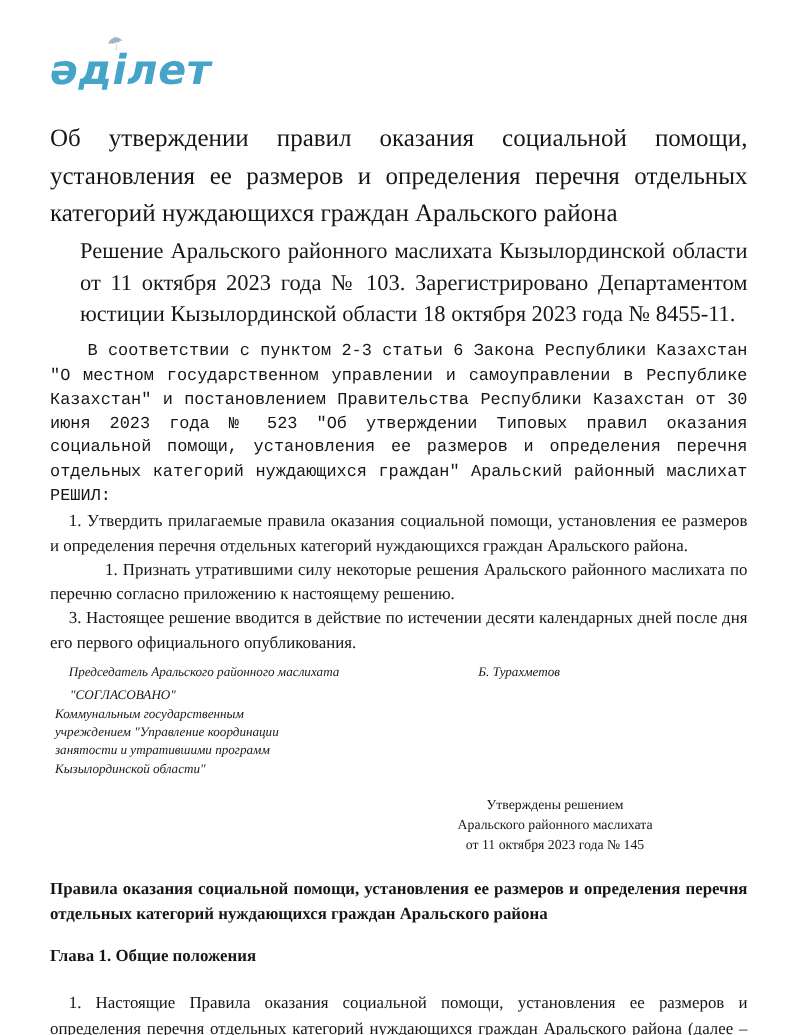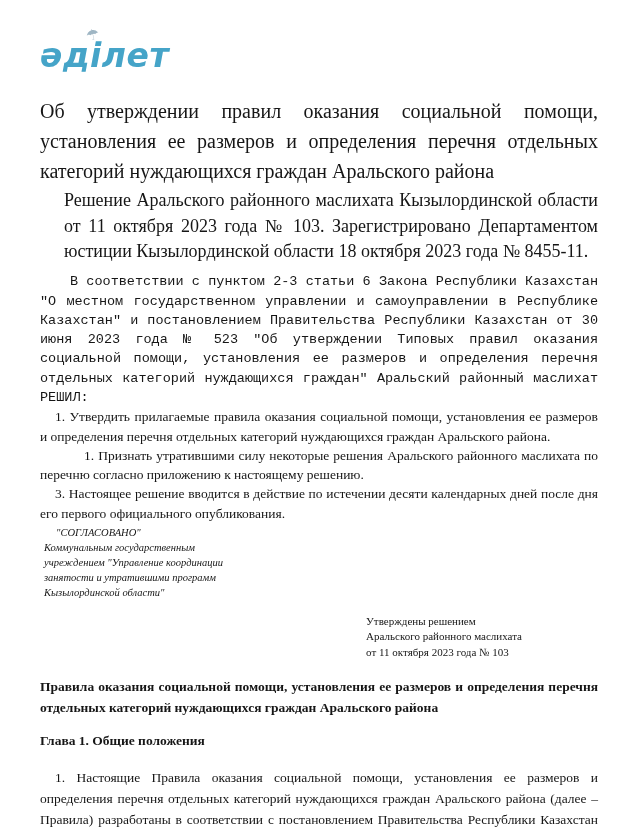--- a/index.html
+++ b/index.html
@@ -73,21 +73,21 @@
     font-size: 10.5px;
     font-style: italic;
     line-height: 1.42;
   }
   .agreed-first { padding-left: 12px; }
   .approved {
     width: fit-content;
     margin: 13px 76px 17px auto;
     font-size: 11px;
     line-height: 1.42;
-    text-align: left;
+    text-align: center;
   }
   .rules-title {
     font-size: 13.5px;
     font-weight: 700;
     line-height: 1.5;
     text-align: justify;
     margin-top: 4px;
     margin-bottom: 15px;
   }
   .chapter {
@@ -108,33 +108,37 @@
 
   <h1 class="doc-title">Об утверждении правил оказания социальной помощи, установления ее размеров и определения перечня отдельных категорий нуждающихся граждан Аральского района</h1>
 
   <p class="meta">Решение Аральского районного маслихата Кызылординской области от 11 октября 2023 года № 103. Зарегистрировано Департаментом юстиции Кызылординской области 18 октября 2023 года № 8455-11.</p>
 
   <p class="body ind-30">В соответствии с пунктом 2-3 статьи 6 Закона Республики Казахстан "О местном государственном управлении и самоуправлении в Республике Казахстан" и постановлением Правительства Республики Казахстан от 30 июня 2023 года № 523 "Об утверждении Типовых правил оказания социальной помощи, установления ее размеров и определения перечня отдельных категорий нуждающихся граждан" Аральский районный маслихат РЕШИЛ:</p>
   <p class="body ind-15">1. Утвердить прилагаемые правила оказания социальной помощи, установления ее размеров и определения перечня отдельных категорий нуждающихся граждан Аральского района.</p>
   <p class="body ind-44">1. Признать утратившими силу некоторые решения Аральского районного маслихата по перечню согласно приложению к настоящему решению.</p>
   <p class="body ind-15">3. Настоящее решение вводится в действие по истечении десяти календарных дней после дня его первого официального опубликования.</p>
 
+  <div class="sig-row">
+    <span class="sig-left">Председатель Аральского районного маслихата</span>
+    <span class="sig-right">Б. Турахметов</span>
+  </div>
 
   <div class="agreed">
     <div class="agreed-first">"СОГЛАСОВАНО"</div>
     <div>Коммунальным государственным</div>
     <div>учреждением "Управление координации</div>
     <div>занятости и утратившими программ</div>
     <div>Кызылординской области"</div>
   </div>
 
   <div class="approved">
     <div>Утверждены решением</div>
     <div>Аральского районного маслихата</div>
-    <div>от 11 октября 2023 года № 103</div>
+    <div>от 11 октября 2023 года № 145</div>
   </div>
 
   <h2 class="rules-title">Правила оказания социальной помощи, установления ее размеров и определения перечня отдельных категорий нуждающихся граждан Аральского района</h2>
 
   <h3 class="chapter">Глава 1. Общие положения</h3>
 
   <p class="body body-loose ind-15">1. Настоящие Правила оказания социальной помощи, установления ее размеров и определения перечня отдельных категорий нуждающихся граждан Аральского района (далее – Правила) разработаны в соответствии с постановлением Правительства Республики Казахстан от 30 июня 2023 года № 523 "Об утверждении Типовых правил оказания социальной помощи, установления ее размеров и определения перечня отдельных категорий нуждающихся граждан" (далее – Типовые правила) и определяют</p>
 
 </div>
 

